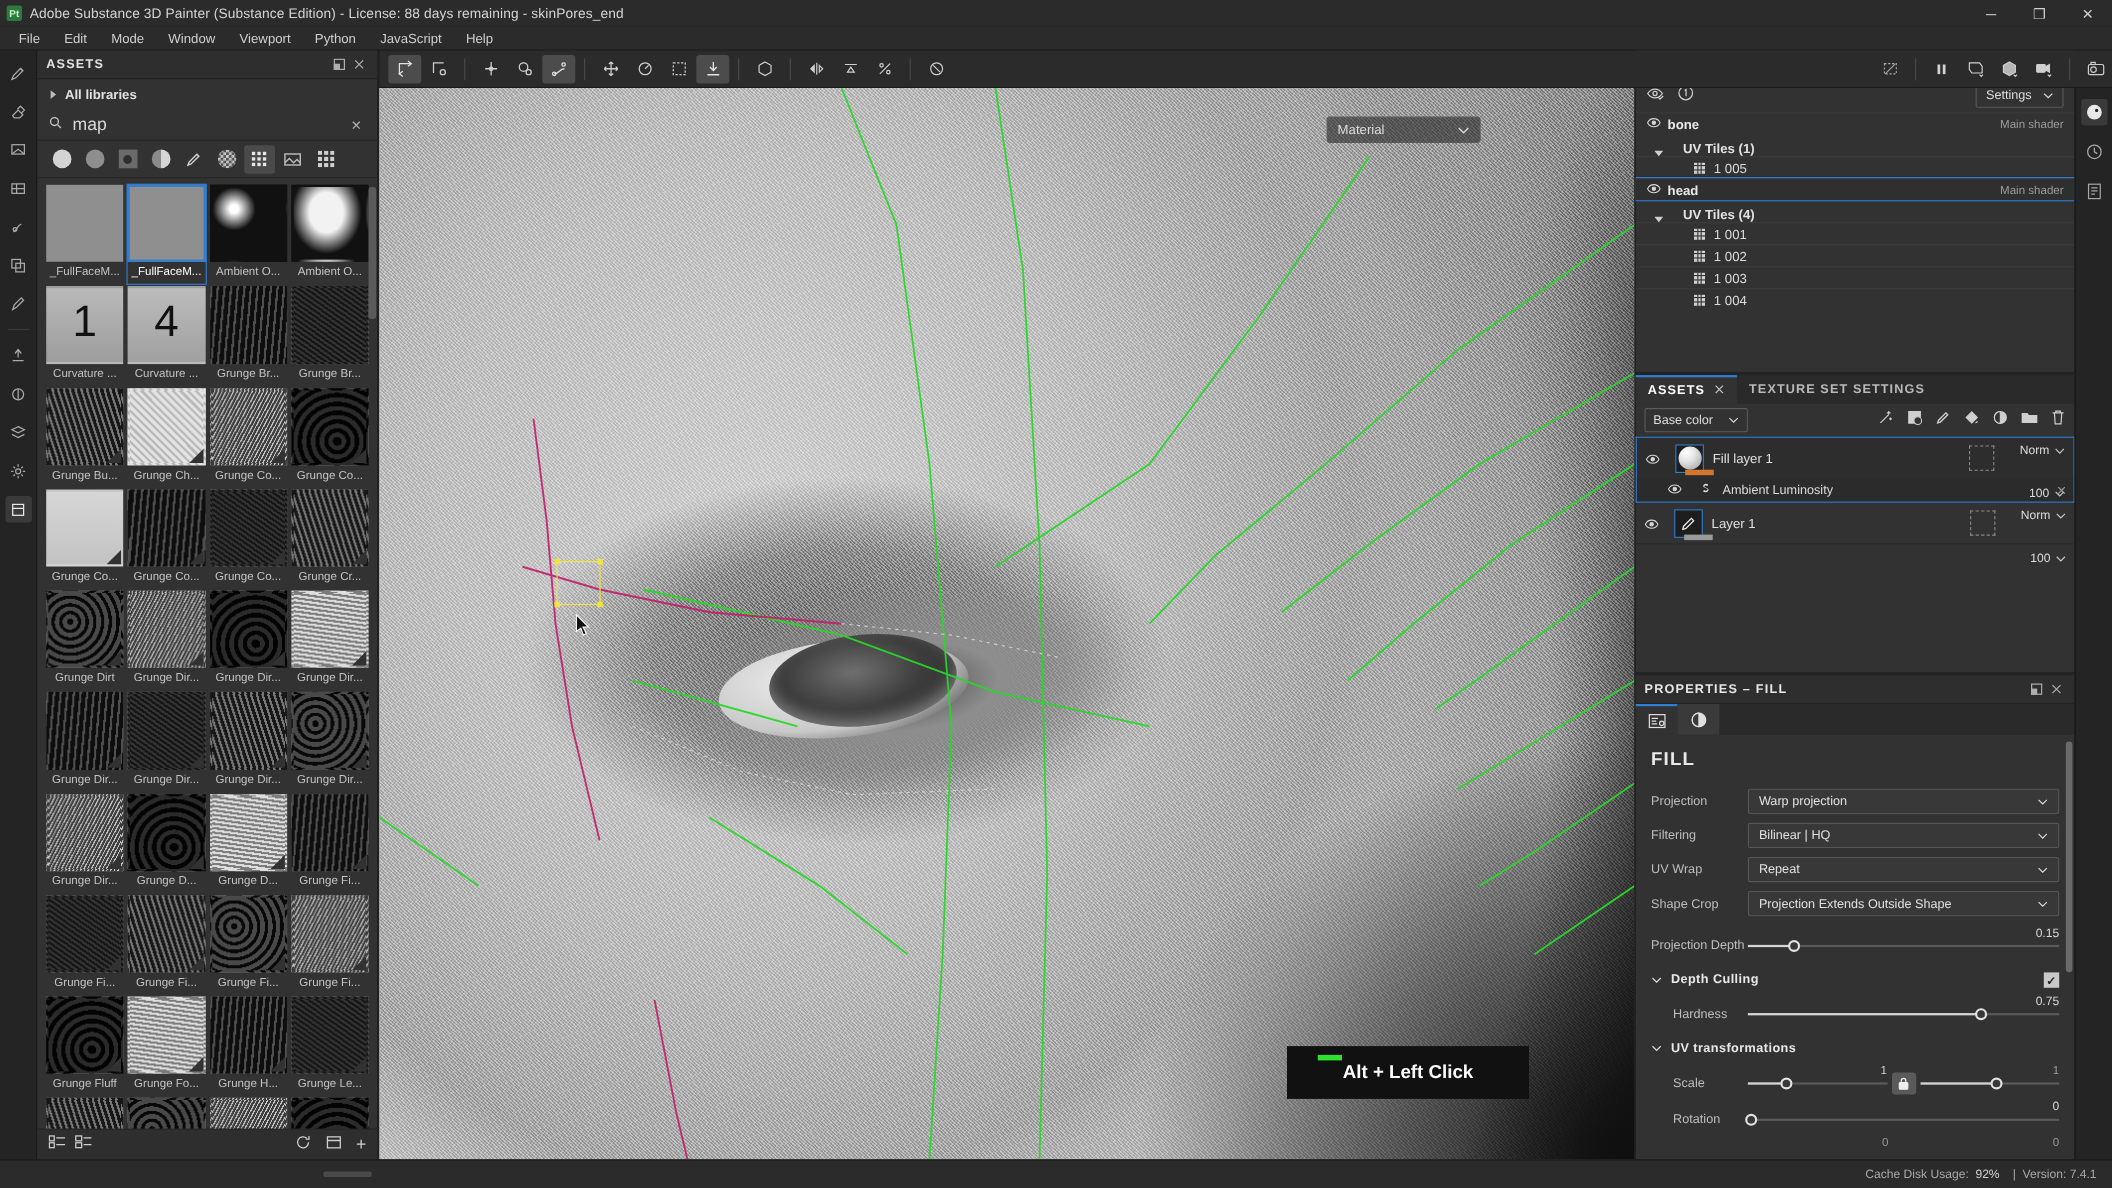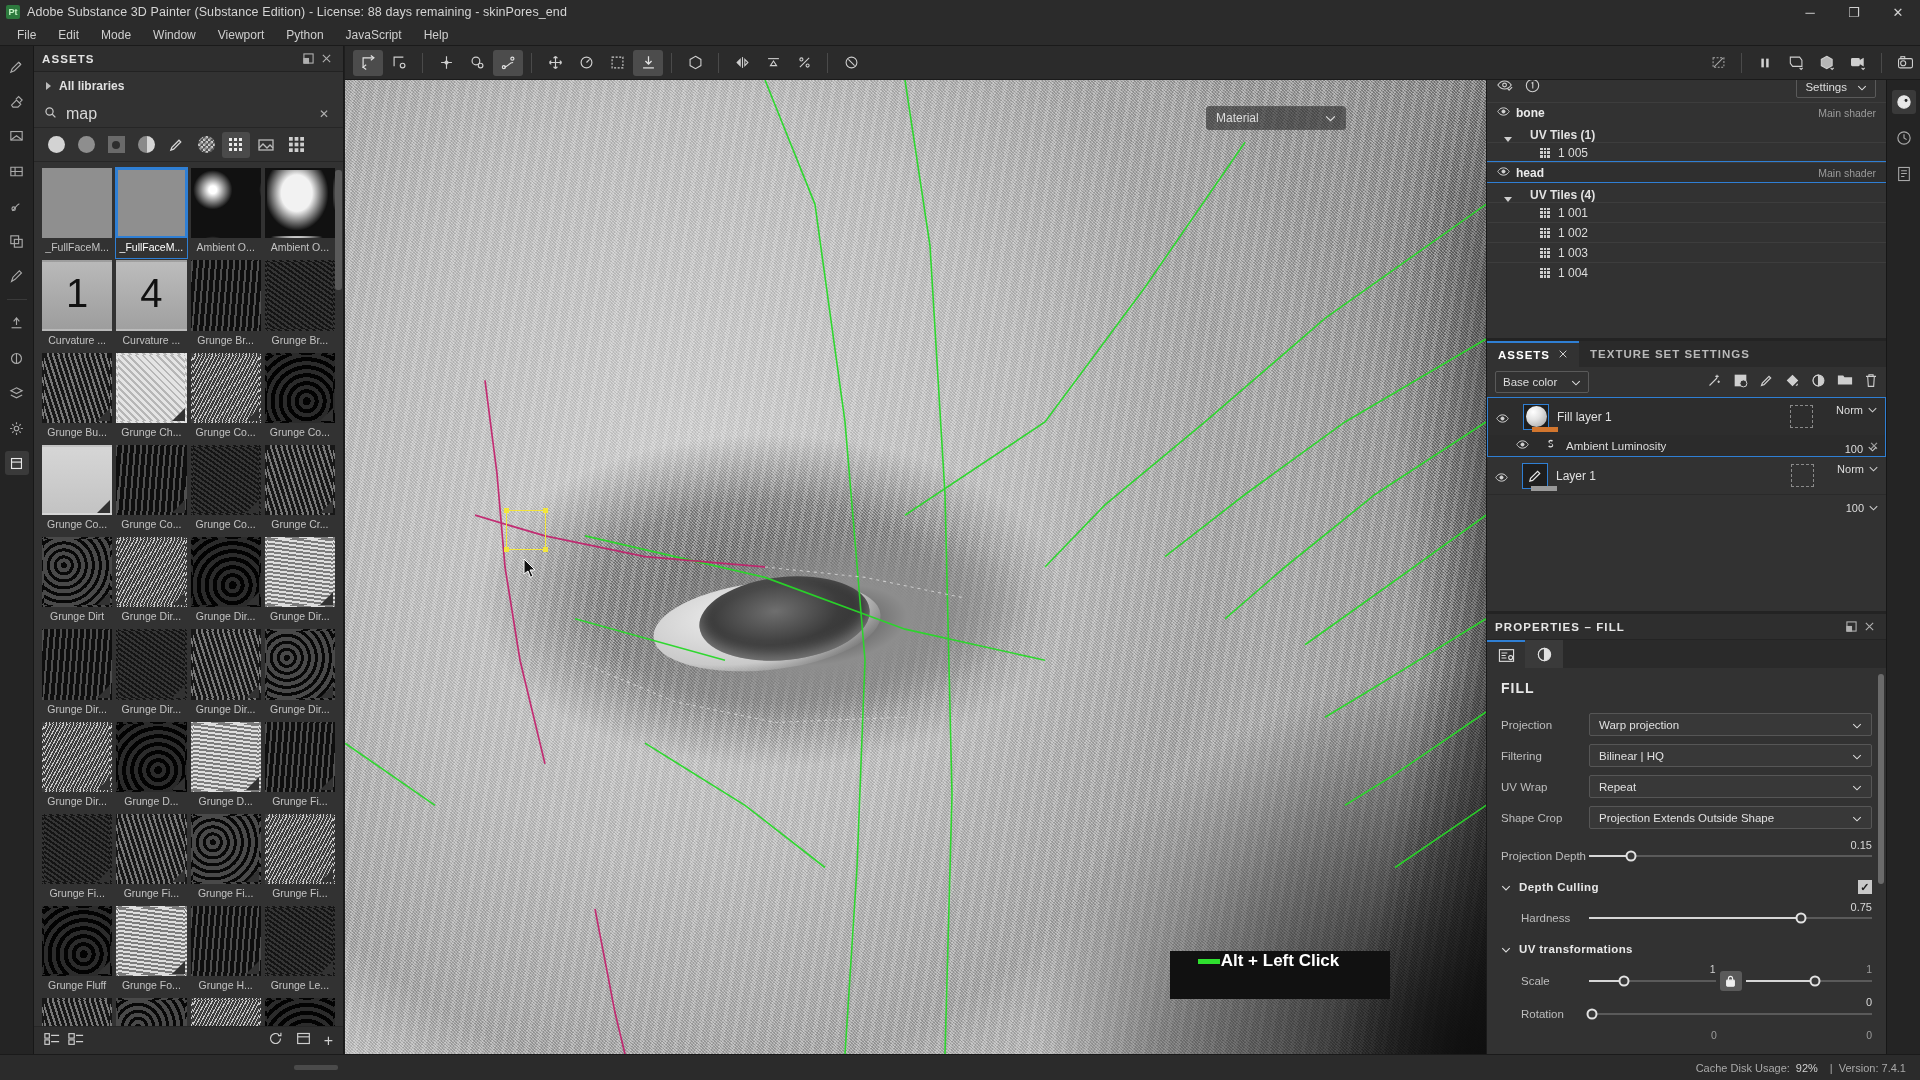--- a/index.html
+++ b/index.html
@@ -191,21 +191,21 @@
   .uv-lines { position:absolute; inset:0; }
   .uv-lines svg { width: 100%; height: 100%; display:block; }
   .mat-dd {
     position: absolute; right: 140px; top: 26px; width: 140px; height: 24px;
     border: 1px solid #5b5b5b; border-radius: 3px; background: rgba(30,30,30,.55);
     display: flex; align-items: center; padding: 0 9px; font-size: 12px; color: #ddd;
   }
   .mat-dd .cv { margin-left: auto; }
   .hud-hint {
     position: absolute; left: 825px; bottom: 55px; width: 220px; height: 48px;
-    background: #111; display: flex; align-items: flex-start; justify-content: center;
+    background: #111; display: flex; align-items: center; justify-content: center;
     color: #fff; font-size: 17px; font-weight: bold;
   }
   .hud-hint .bar { position: absolute; left: 28px; top: 8px; width: 22px; height: 5px; background: #2fe02f; }
   .sel-rect {
     position: absolute; left: 161px; top: 430px; width: 40px; height: 40px;
     border: 1.5px solid #f2e53c;
   }
   .sel-rect .hdl { position: absolute; width: 5px; height: 5px; background: #f2e53c; }
   .cursor-arrow { position: absolute; left: 178px; top: 478px; }
 
@@ -290,21 +290,21 @@
   }
   .effect .x { margin-left: auto; margin-right: 6px; color: #9d9d9d; }
 
   
   .props { height: 440px; display: flex; flex-direction: column; }
   .prop-tabs { height: 28px; display: flex; align-items: stretch; background: #2a2a2a; }
   .ptab { width: 38px; display: flex; align-items: center; justify-content: center; }
   .ptab.active { background: #323232; border-top: 2px solid #2f7fd4; }
   .ptab.alt { background: #3a3a3a; }
   .props-body { flex: 1; padding: 12px 14px 0 14px; overflow: hidden; position: relative; }
-  .sect-title { font-size: 14px; font-weight: bold; letter-spacing: 1px; color: #e8e8e8; margin-bottom: 13px; }
+  .sect-title { font-size: 17px; font-weight: bold; letter-spacing: 1px; color: #e8e8e8; margin-bottom: 13px; }
   .prow { display: flex; align-items: center; height: 31px; }
   .plabel { width: 88px; font-size: 11.5px; color: #bdbdbd; }
   .pdd {
     flex: 1; height: 23px; border: 1px solid #565656; border-radius: 2px; background: #383838;
     display: flex; align-items: center; padding: 0 9px; font-size: 11.5px; color: #e0e0e0;
   }
   .pdd .cv { margin-left: auto; }
   .slider-row { position: relative; height: 34px; display: flex; align-items: center; }
   .slider-row .plabel { width: 88px; }
   .track { position: relative; flex: 1; height: 2px; background: #5a5a5a; }

